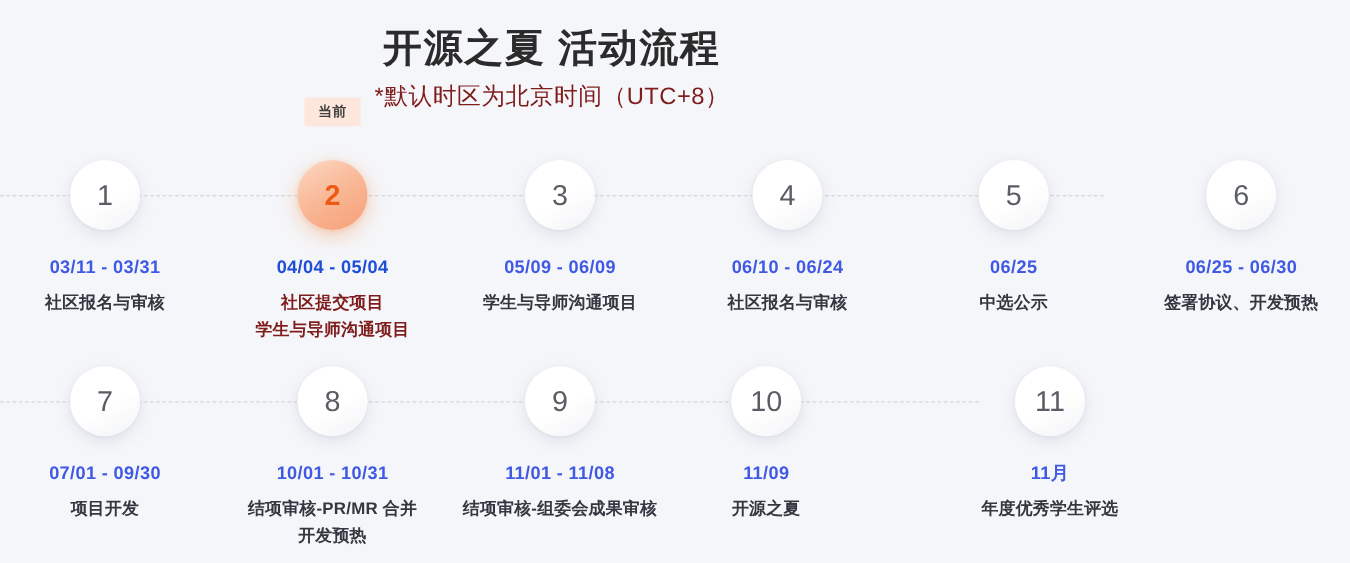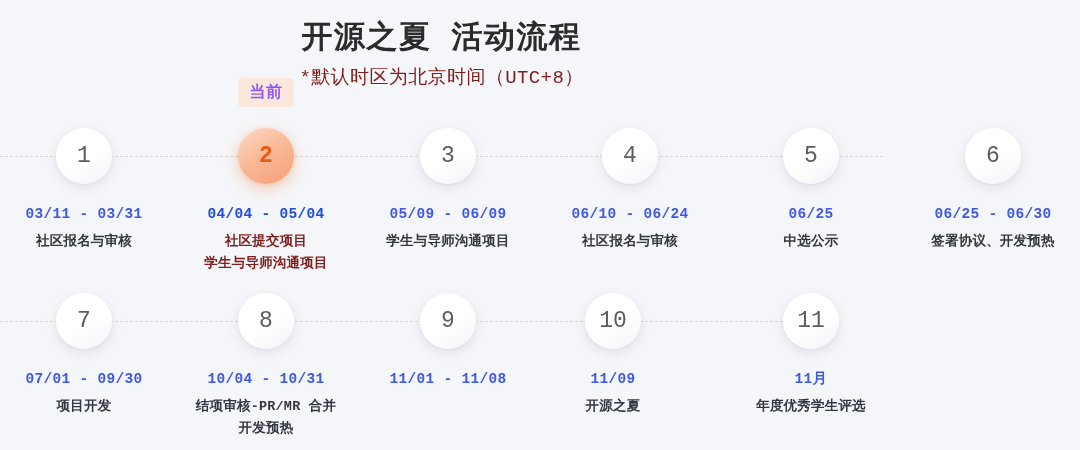--- a/index.html
+++ b/index.html
@@ -2,21 +2,21 @@
 <html><head>
 <meta charset="utf-8">
 <style>
   * { margin:0; padding:0; box-sizing:border-box; }
   html, body {
     width:1080px; height:450px;
     background:#f5f6f9;
     font-family:"Liberation Sans","DejaVu Sans",sans-serif;
     overflow:hidden;
   }
-  .page { position:relative; width:883px; height:450px; background:#f5f6f9;font-family:Liberation Mono, monospace; }
+  .page { position:relative; width:883px; height:450px; background:#f5f6f9; }
 
   
   .header { padding-top:18px; text-align:center; }
   .title {
     font-size:31px; font-weight:bold; color:#2b2b2b;
     letter-spacing:1.5px; line-height:42px;
   }
   .subtitle {
     margin-top:8px; font-size:19px; color:#7f1d1d;
     letter-spacing:.4px; line-height:20px;
@@ -39,22 +39,22 @@
   .step {
     position:absolute; top:0; width:182px;
     transform:translateX(-91px);
     text-align:center;
   }
 
   .badge-slot { height:0; position:relative; }
   .badge {
     position:absolute; left:50%; transform:translateX(-50%);
     top:-26px;
-    background:#fde7dc; color:#8b5cf6;
-    font-size:16px; font-weight:bold;
+    background:#fde7dc; color:#404040;
+    font-size:11px; font-weight:bold;
     padding:4px 11px; border-radius:3px;
     letter-spacing:.5px; white-space:nowrap;
   }
 
   .circle {
     width:56px; height:56px; border-radius:50%;
     margin:24px auto 0;
     display:flex; align-items:center; justify-content:center;
     font-size:23px; color:#5a5d63; font-weight:400;
     background:linear-gradient(150deg,#ffffff 0%,#ffffff 55%,#f2f3f6 100%);
@@ -153,40 +153,43 @@
           <div class="badge-slot"></div>
           <div class="circle">7</div>
           <div class="date">07/01 - 09/30</div>
           <div class="labels">
             <div class="label">项目开发</div>
           </div>
         </div>
         <div class="step" style="left: 266px;">
           <div class="badge-slot"></div>
           <div class="circle">8</div>
-          <div class="date">10/04 - 10/31</div>
+          <div class="date">10/01 - 10/31</div>
           <div class="labels">
             <div class="label">结项审核-PR/MR 合并</div>
             <div class="label">开发预热</div>
           </div>
         </div>
         <div class="step" style="left: 448px;">
           <div class="badge-slot"></div>
           <div class="circle">9</div>
           <div class="date">11/01 - 11/08</div>
+          <div class="labels">
+            <div class="label">结项审核-组委会成果审核</div>
+          </div>
         </div>
         <div class="step" style="left: 613px;">
           <div class="badge-slot"></div>
           <div class="circle">10</div>
           <div class="date">11/09</div>
           <div class="labels">
             <div class="label">开源之夏</div>
           </div>
         </div>
-        <div class="step" style="left: 811px;">
+        <div class="step" style="left: 840px;">
           <div class="badge-slot"></div>
           <div class="circle">11</div>
           <div class="date">11月</div>
           <div class="labels">
             <div class="label">年度优秀学生评选</div>
           </div>
         </div>
       </div>
   </div>
 

